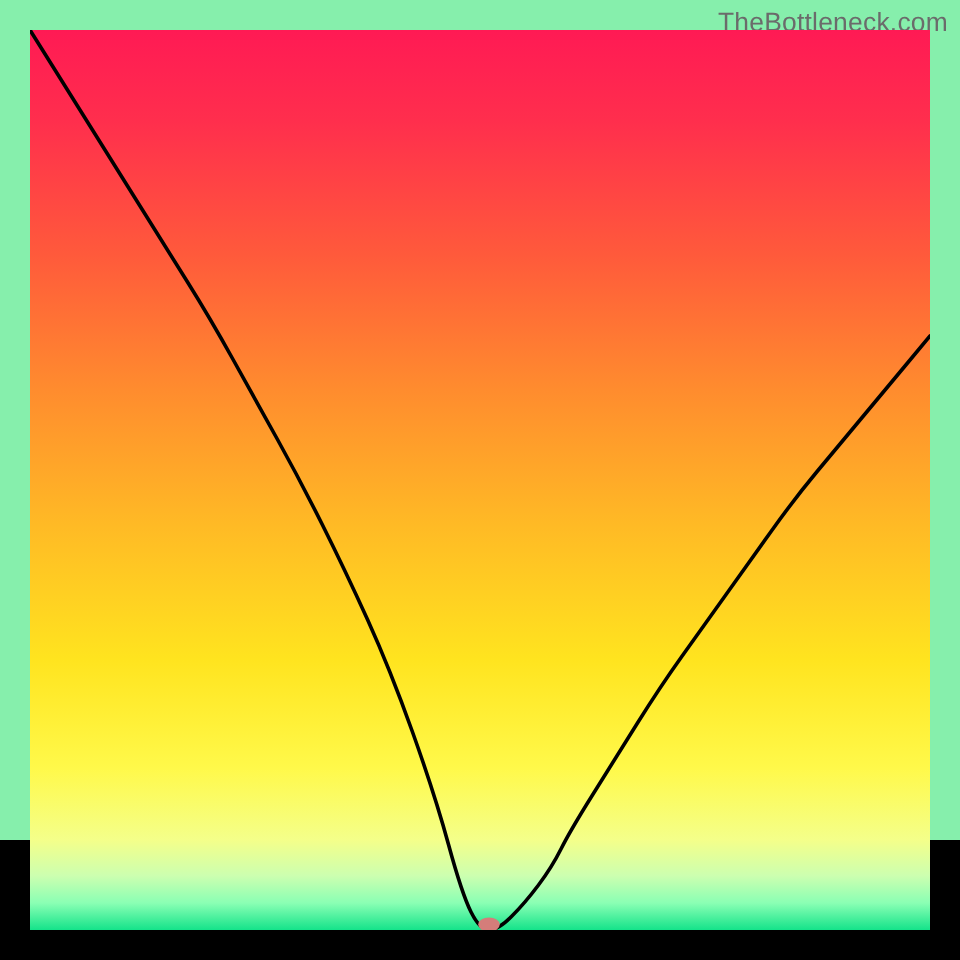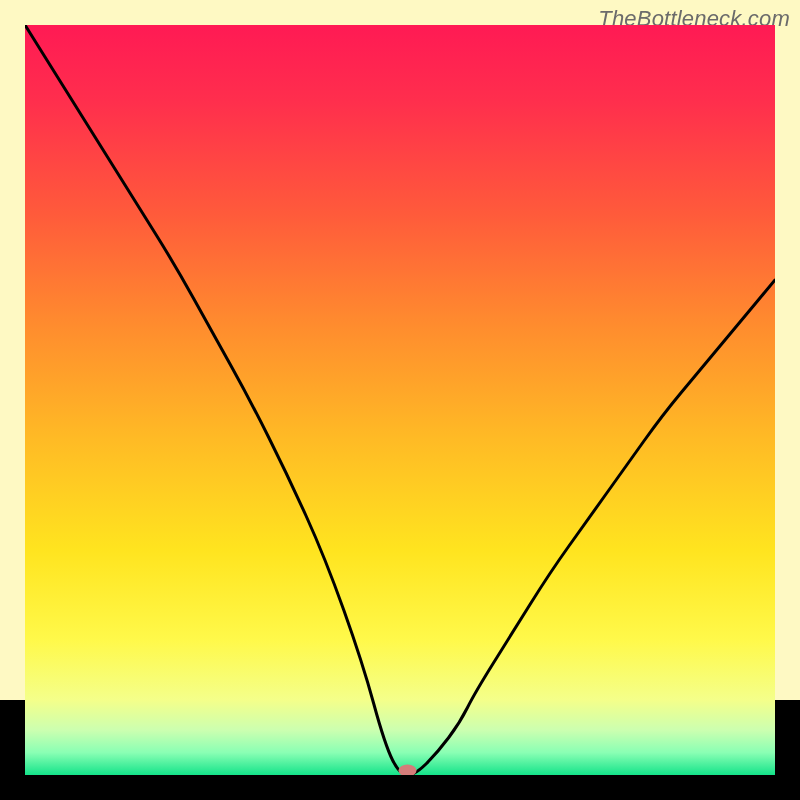--- a/index.html
+++ b/index.html
@@ -8,22 +8,21 @@
     width: 800px;
     height: 800px;
     background: #000;
     overflow: hidden;
     font-family: Arial, Helvetica, sans-serif;
   }
   .frame {
     position: relative;
     width: 800px;
     height: 700px;
-    background: #fef9c3;
-    font-style: italic;
+    background: #86efac;
   }
   .plot {
     position: absolute;
     left: 25px;
     top: 25px;
     width: 750px;
     height: 750px;
     
   }
   .watermark {

